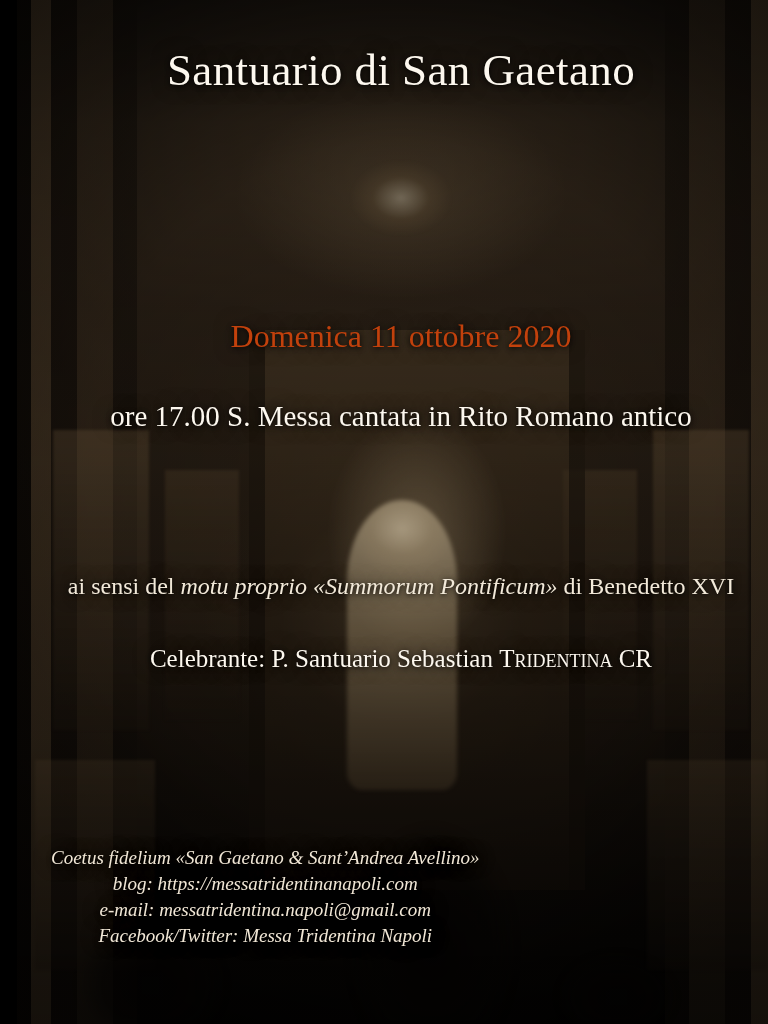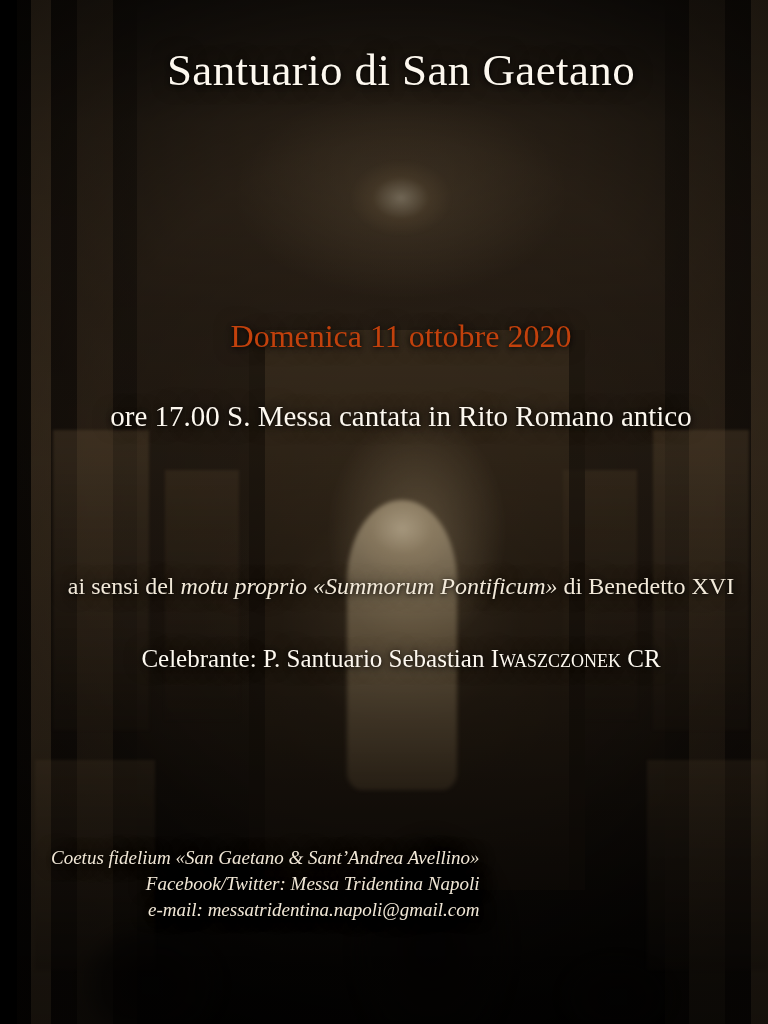--- a/index.html
+++ b/index.html
@@ -197,21 +197,21 @@
     left: 0; right: 0;
     font-size: 25px;
     color: #fdf8ef;
   }
   .celebrant .sc { font-variant: small-caps; }
 
   .footer {
     position: absolute;
     left: 34px;
     top: 845px;
-    text-align: right;
+    text-align: center;
     font-style: italic;
     font-size: 19px;
     line-height: 26px;
     color: #f1e7d6;
   }
   .footer div { white-space: nowrap; }
 </style>
 </head>
 <body>
 
@@ -235,23 +235,24 @@
 
     <div class="date-line">Domenica 11 ottobre 2020</div>
 
     <div class="mass-line">ore 17.00 S. Messa cantata in Rito Romano antico</div>
 
     <div class="motu">
       <span>ai sensi del </span><span class="it">motu proprio «Summorum Pontificum»</span><span> di Benedetto XVI</span>
     </div>
 
     <div class="celebrant">
-      <span>Celebrante: P. Santuario Sebastian </span><span class="sc">Iwaszczonek</span><span> CR</span>
+      <span>Celebrante: P. Santuario Sebastian </span><span class="sc">Tridentina</span><span> CR</span>
     </div>
 
     <div class="footer">
       <div>Coetus fidelium «San Gaetano &amp; Sant’Andrea Avellino»</div>
+      <div>blog: https://messatridentinanapoli.com</div>
+      <div>e-mail: messatridentina.napoli@gmail.com</div>
       <div>Facebook/Twitter: Messa Tridentina Napoli</div>
-      <div>e-mail: messatridentina.napoli@gmail.com</div>
     </div>
 
   </div>
 </div>
 
 </body></html>

